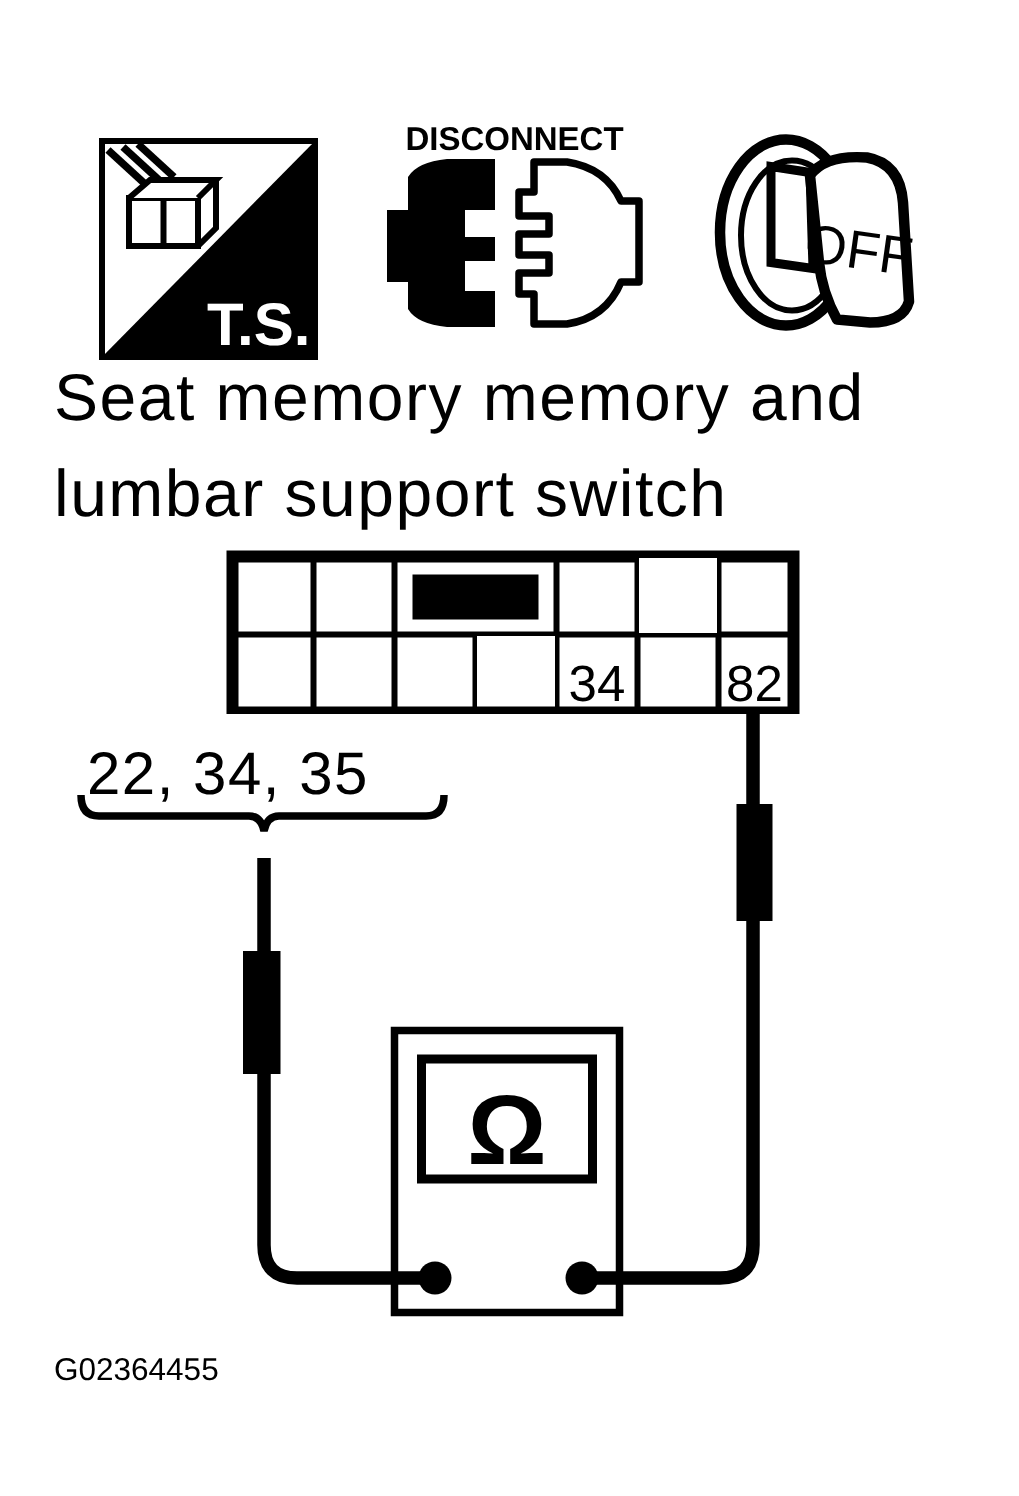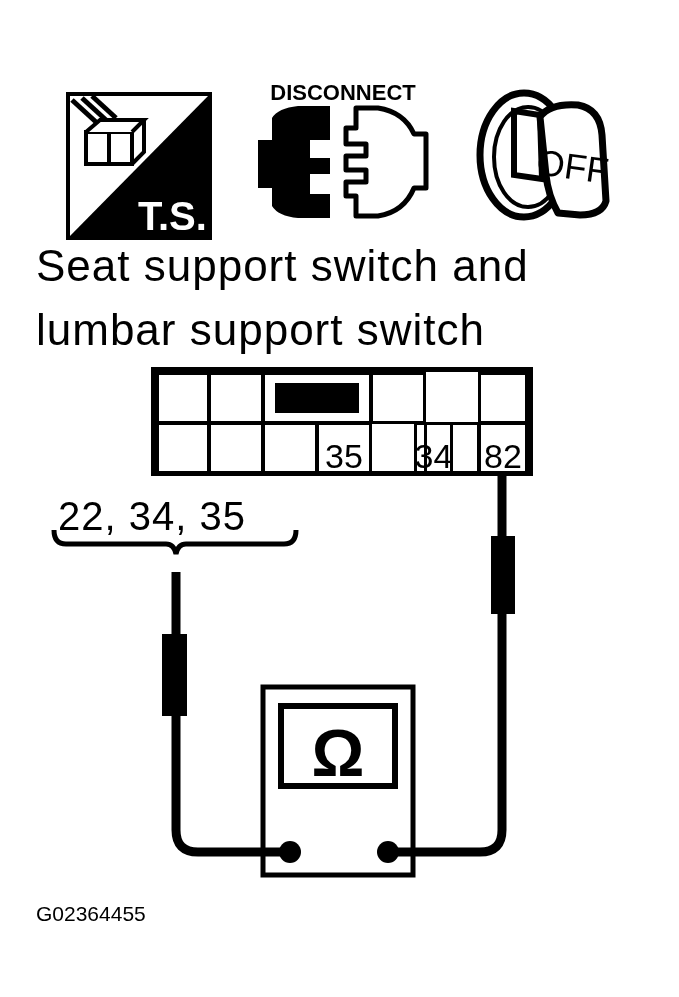--- a/index.html
+++ b/index.html
@@ -48,40 +48,37 @@
 <div class="abs" style="left:470px; top:75px; width:165px; height:150px;">
   <svg width="165" height="150" viewBox="0 0 165 150">
     <ellipse cx="54" cy="80" rx="44" ry="62" fill="#fff" stroke="#000" stroke-width="7"></ellipse>
     <ellipse cx="58" cy="82" rx="34" ry="50" fill="none" stroke="#000" stroke-width="4"></ellipse>
     <path d="M44,36 L44,100 L72,104 L70,40 Z" fill="#fff" stroke="#000" stroke-width="6"></path>
     <path d="M70,42 Q80,28 108,30 Q130,34 132,60 L136,126 Q132,140 110,140 L88,138 Q78,120 76,100 Z" fill="#fff" stroke="#000" stroke-width="7" stroke-linejoin="round"></path>
     <text x="102" y="104" font-size="36" text-anchor="middle" fill="#000" transform="rotate(8 102 96)">OFF</text>
   </svg>
 </div>
 
-<div class="abs title" style="top:242px;">Seat support switch and</div>
+<div class="abs title" style="top:242px;">Seat memory memory and</div>
 <div class="abs title" style="top:306px;">lumbar support switch</div>
 
 <div class="abs conn">
 
   <div class="cell" style="left:0; top:0; width:54px; height:52px;"></div>
   <div class="cell" style="left:52px; top:0; width:56px; height:52px;"></div>
   <div class="cell" style="left:106px; top:0; width:110px; height:52px;">
     <div style="position:absolute; left:10px; top:8px; width:84px; height:30px; background:#000;"></div>
   </div>
   <div class="cell" style="left:214px; top:0; width:56px; height:52px;"></div>
   <div class="cell" style="left:322px; top:0; width:50px; height:52px;"></div>
 
   <div class="cell" style="left:0; top:50px; width:54px; height:54px;"></div>
   <div class="cell" style="left:52px; top:50px; width:56px; height:54px;"></div>
   <div class="cell" style="left:106px; top:50px; width:56px; height:54px;"></div>
-  <div class="cell" style="left:160px; top:50px; width:56px; height:54px;">
-      <span>35</span>
-    </div>
-  <div class="cell" style="left:214px; top:50px; width:39px; height:54px;margin-left:44px;">
+  <div class="cell" style="left:214px; top:50px; width:56px; height:54px;">
       <span>34</span>
     </div>
   <div class="cell" style="left:268px; top:50px; width:56px; height:54px;"></div>
   <div class="cell" style="left:322px; top:50px; width:50px; height:54px;">
       <span>82</span>
     </div>
 </div>
 
 <div class="abs label-group">22, 34, 35</div>
 

